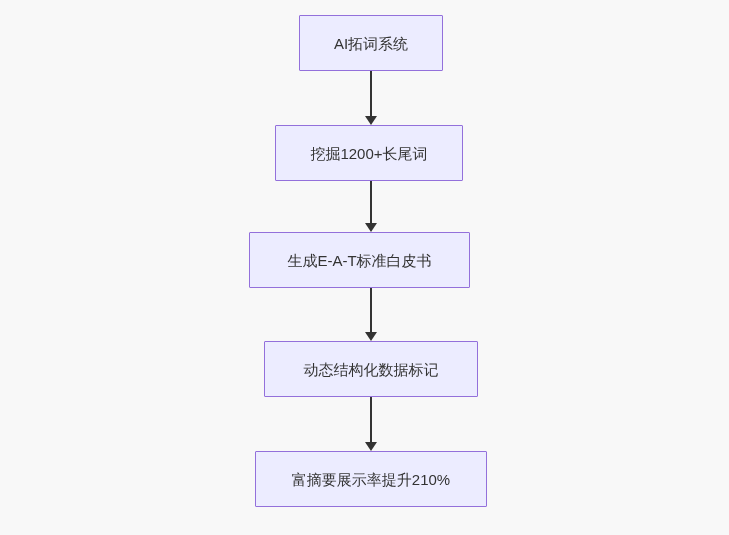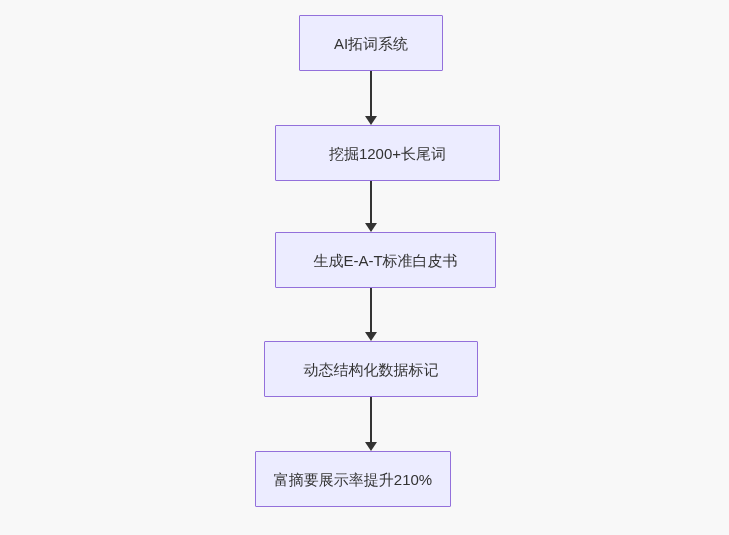--- a/index.html
+++ b/index.html
@@ -24,24 +24,24 @@
     display: flex;
     align-items: center;
     justify-content: center;
     color: #333333;
     font-size: 15px;
     line-height: 1;
     white-space: nowrap;
   }
   
   .n1 { left: 299px; top: 15px;  width: 144px; }
-  .n2 { left: 275px; top: 125px; width: 225px; }
-  .n3 { left: 275px; top: 232px; width: 221px; }
+  .n2 { left: 275px; top: 125px; width: 188px; }
+  .n3 { left: 249px; top: 232px; width: 221px; }
   .n4 { left: 264px; top: 341px; width: 214px; justify-content: center; }
-  .n5 { left: 255px; top: 451px; width: 196px; }
+  .n5 { left: 255px; top: 451px; width: 232px; }
 
   .arrow {
     position: absolute;
     left: 371px;
     transform: translateX(-50%);
     width: 12px;
     display: flex;
     flex-direction: column;
     align-items: center;
   }

